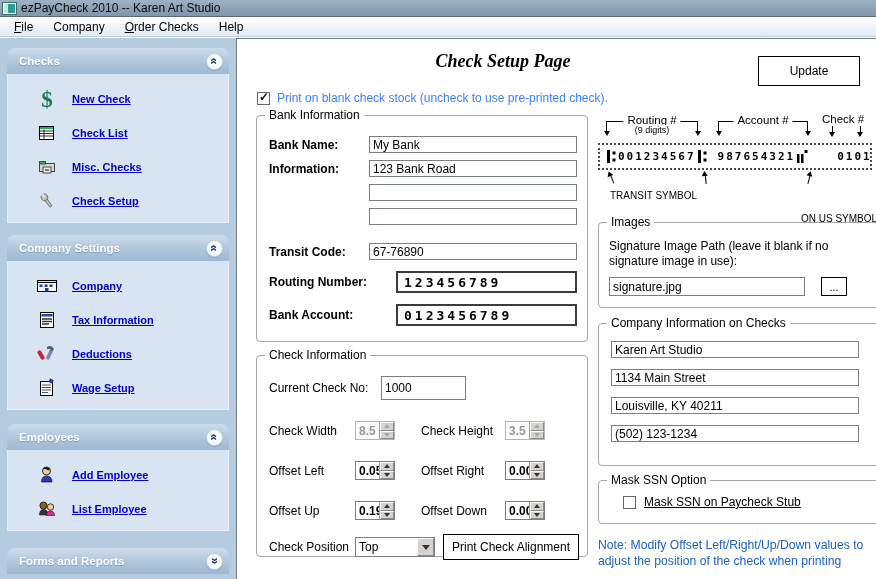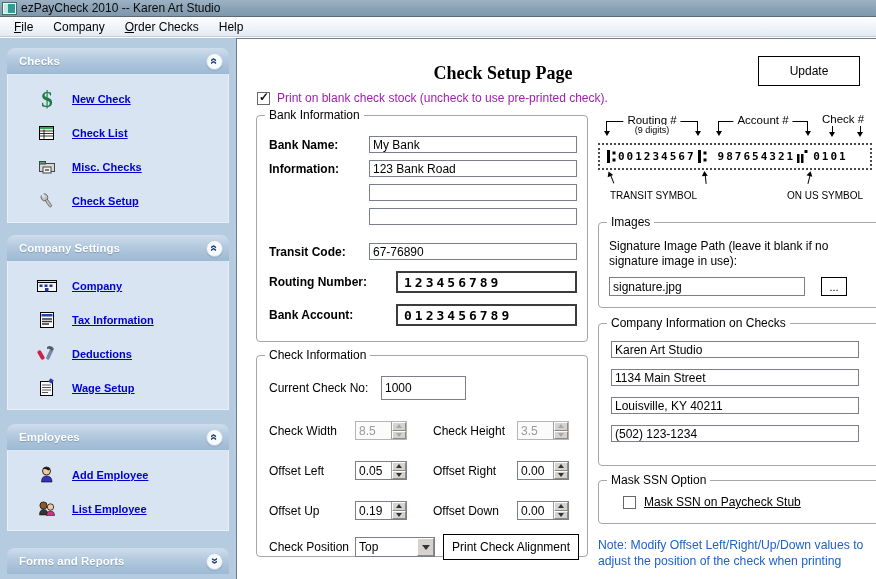--- a/index.html
+++ b/index.html
@@ -31,24 +31,24 @@
   .chev.up   { transform:rotate(90deg); }
   .chev.down { transform:rotate(-90deg); }
   .nav-panel { background:#d9e4f2; border:1px solid #e9eff8; border-top:none; padding:8px 0 4px 0; }
   .nav-item { display:flex; align-items:center; height:34px; padding-left:26px; }
   .nav-item .nicon { width:26px; flex:none; display:flex; justify-content:center; align-items:center; }
   .icon-dollar { font-family:"Liberation Serif", serif; font-weight:bold; font-size:23px; color:#1e7a48; line-height:1; }
   .nav-link { color:#0000cd; font-weight:bold; font-size:11px; text-decoration:underline; margin-left:12px; white-space:nowrap; cursor:pointer; }
   .gap1 { height:12px; } .gap2 { height:14px; } .gap3 { height:17px; }
 
   
-  .page-title { position:absolute; top:24px; left:266px; transform:translateX(-50%); font-family:"Liberation Serif", serif; font-weight:bold; font-size:18px; white-space:nowrap; }
+  .page-title { position:absolute; top:12px; left:266px; transform:translateX(-50%); font-family:"Liberation Serif", serif; font-weight:bold; font-size:18px; white-space:nowrap;font-style:italic; }
   .update-btn { position:absolute; top:17px; right:16px; width:102px; height:30px; background:#fff; border:1px solid #000; font-size:12px; font-family:"Liberation Sans", sans-serif; }
   .cb-row { position:absolute; top:52px; left:20px; display:flex; align-items:center; gap:7px; }
-  .cb-row .cb-label { color:#a21caf; }
+  .cb-row .cb-label { color:#3b82f6; }
 
   input[type=checkbox]{ -webkit-appearance:none; appearance:none; width:13px; height:13px; border:1px solid #676767; background:#fff; position:relative; flex:none; }
   input[type=checkbox]:checked::after{ content:"✓"; position:absolute; left:1px; top:-3px; font-size:12px; font-weight:bold; color:#111; }
 
   
   .groupbox { position:relative; border:1px solid #a6a6a6; border-radius:4px; background:#fff; }
   .legend { position:absolute; top:-8px; left:8px; background:#fff; padding:0 4px; font-size:12px; white-space:nowrap; }
 
   
   .col-left { position:absolute; left:19px; top:76px; width:332px; }
@@ -67,21 +67,21 @@
   .mb-med { margin-bottom:11px !important; }
 
   
   .check-box { height:202px; margin-top:13px; padding-top:20px; }
   .ck-row { display:flex; align-items:center; margin:0 8px 0 12px; }
   .ck-row + .ck-row { margin-top:21px; }
   .lblA { width:86px; flex:none; }
   .lblB { width:84px; flex:none; margin-left:26px; }
   .chkno-input { width:85px; height:24px; border:1px solid #7b7f87; font-size:12px; padding:0 3px; }
 
-  .spin { display:flex; width:52px; height:19px; border:1px solid #7b7f87; background:#fff; flex:none; }
+  .spin { display:flex; width:40px; height:19px; border:1px solid #7b7f87; background:#fff; flex:none;font-weight:bold; }
   .spin .sval { flex:1; font-size:12px; padding:2px 0 0 3px; overflow:hidden; }
   .spin .sbtns { width:15px; flex:none; display:flex; flex-direction:column; border-left:1px solid #9aa0a8; }
   .spin .sb { flex:1; background:#d6d3ce; border:1px solid; border-color:#fff #8a8a8a #8a8a8a #fff; display:flex; align-items:center; justify-content:center; }
   .tri-up { width:0; height:0; border-left:3px solid transparent; border-right:3px solid transparent; border-bottom:4px solid #333; }
   .tri-dn { width:0; height:0; border-left:3px solid transparent; border-right:3px solid transparent; border-top:4px solid #333; }
   .spin.disabled { border-color:#b5b5b5; background:#fbfbfb; }
   .spin.disabled .sval { color:#9a9a9a; }
   .spin.disabled .tri-up { border-bottom-color:#a8a8a8; }
   .spin.disabled .tri-dn { border-top-color:#a8a8a8; }
 
@@ -484,37 +484,37 @@
                 </svg>
               </span>
             <span class="micr-digits" style="margin-left:9px;">987654321</span>
             <span class="msym">
                 <svg width="11" height="13">
                   <rect x="0" y="4" width="2.5" height="9" fill="#000"></rect>
                   <rect x="4" y="4" width="2.5" height="9" fill="#000"></rect>
                   <rect x="7.5" y="0" width="3" height="3" fill="#000"></rect>
                 </svg>
               </span>
-            <span class="micr-digits" style="margin-left:3px;">0101</span>
+            <span class="micr-digits" style="margin-left:27px;">0101</span>
           </div>
 
           <span class="uarr-wrap" style="left:10px; top:59px; transform:rotate(-22deg);">
               <span class="uarr"></span>
               <span class="stem"></span>
             </span>
           <span class="uarr-wrap" style="left:104px; top:59px; transform:rotate(-6deg);">
               <span class="uarr"></span>
               <span class="stem"></span>
             </span>
           <span class="uarr-wrap" style="left:208px; top:59px; transform:rotate(14deg);">
               <span class="uarr"></span>
               <span class="stem"></span>
             </span>
           <span class="sym-note" style="left:12px;">TRANSIT SYMBOL</span>
-          <span class="sym-note" style="left:189px;">ON US SYMBOL</span>
+          <span class="sym-note" style="left:203px;margin-top:23px;">ON US SYMBOL</span>
         </div>
 
         <div class="groupbox images-box">
           <span class="legend">Images</span>
           <div class="img-caption">Signature Image Path (leave it blank if no signature image in use):</div>
           <div class="img-row">
             <input class="path-input" value="signature.jpg" style="">
             <button class="browse-btn">...</button>
           </div>
         </div>

